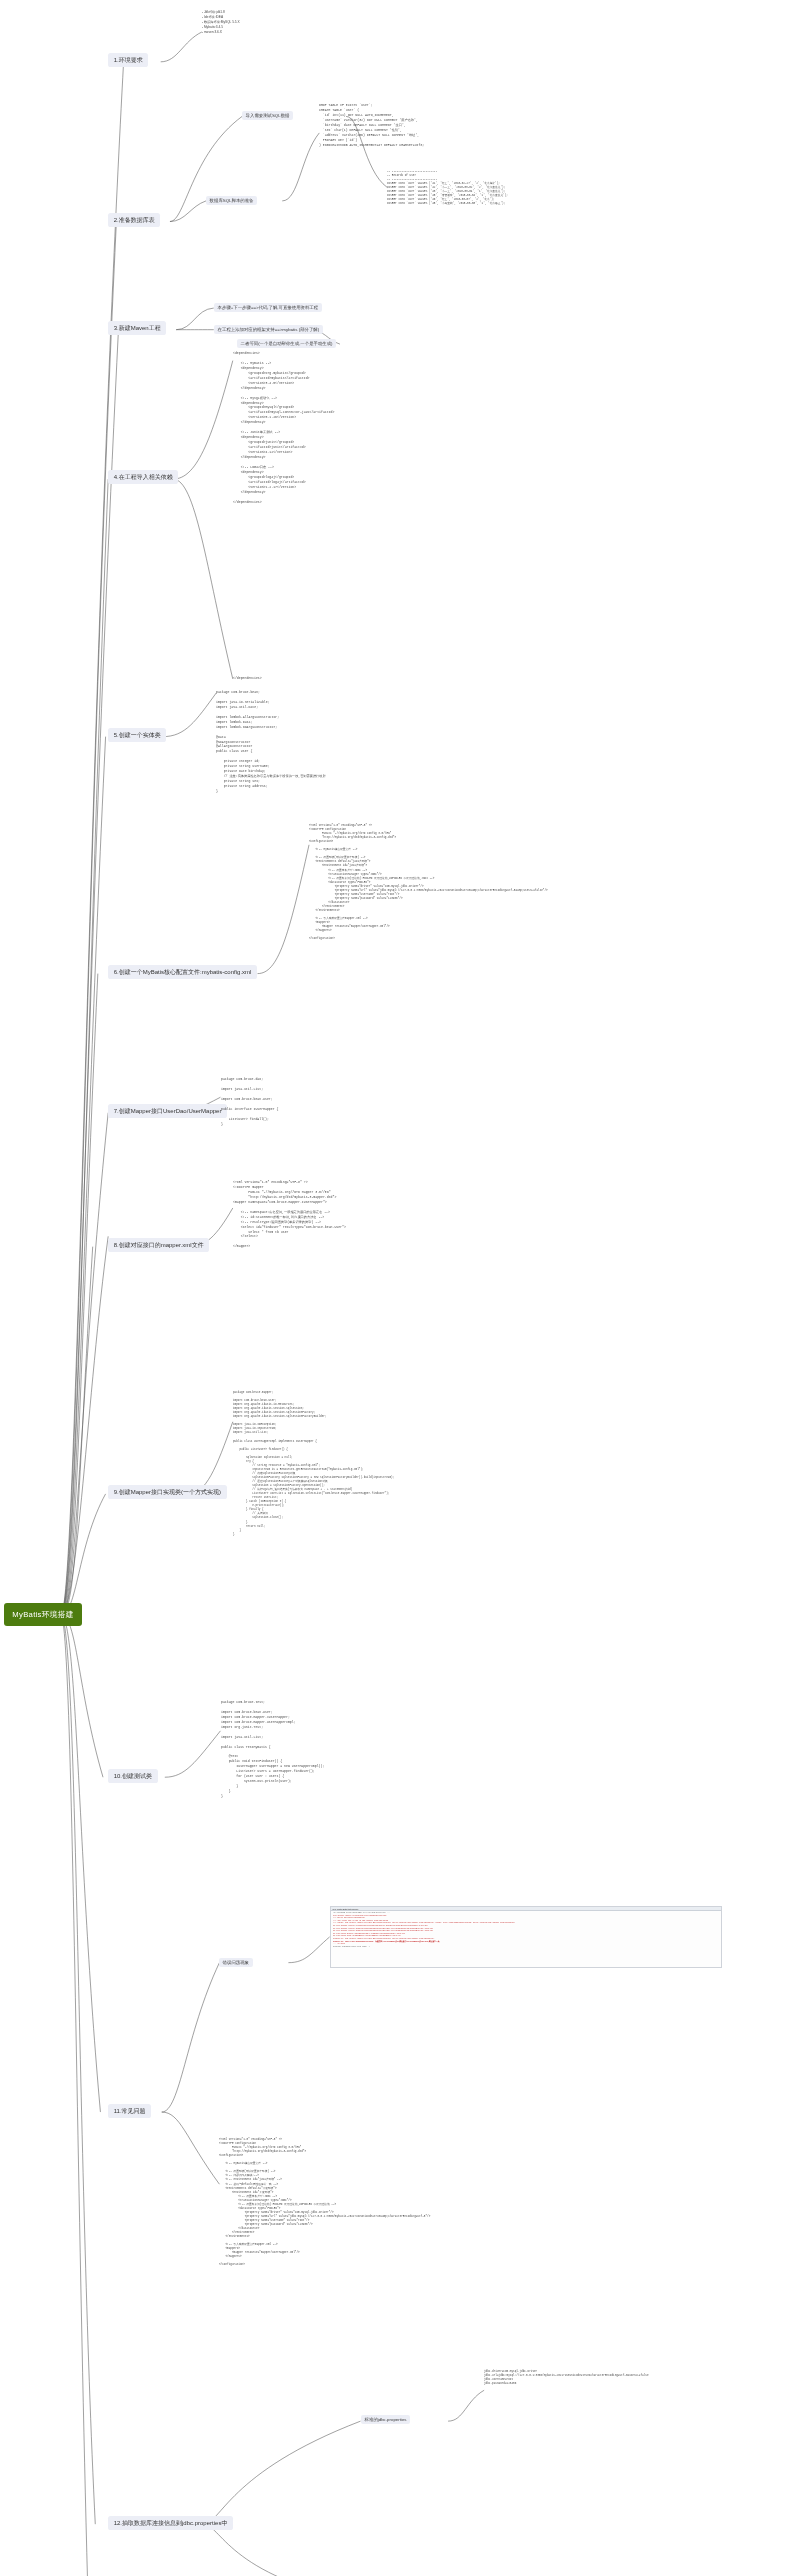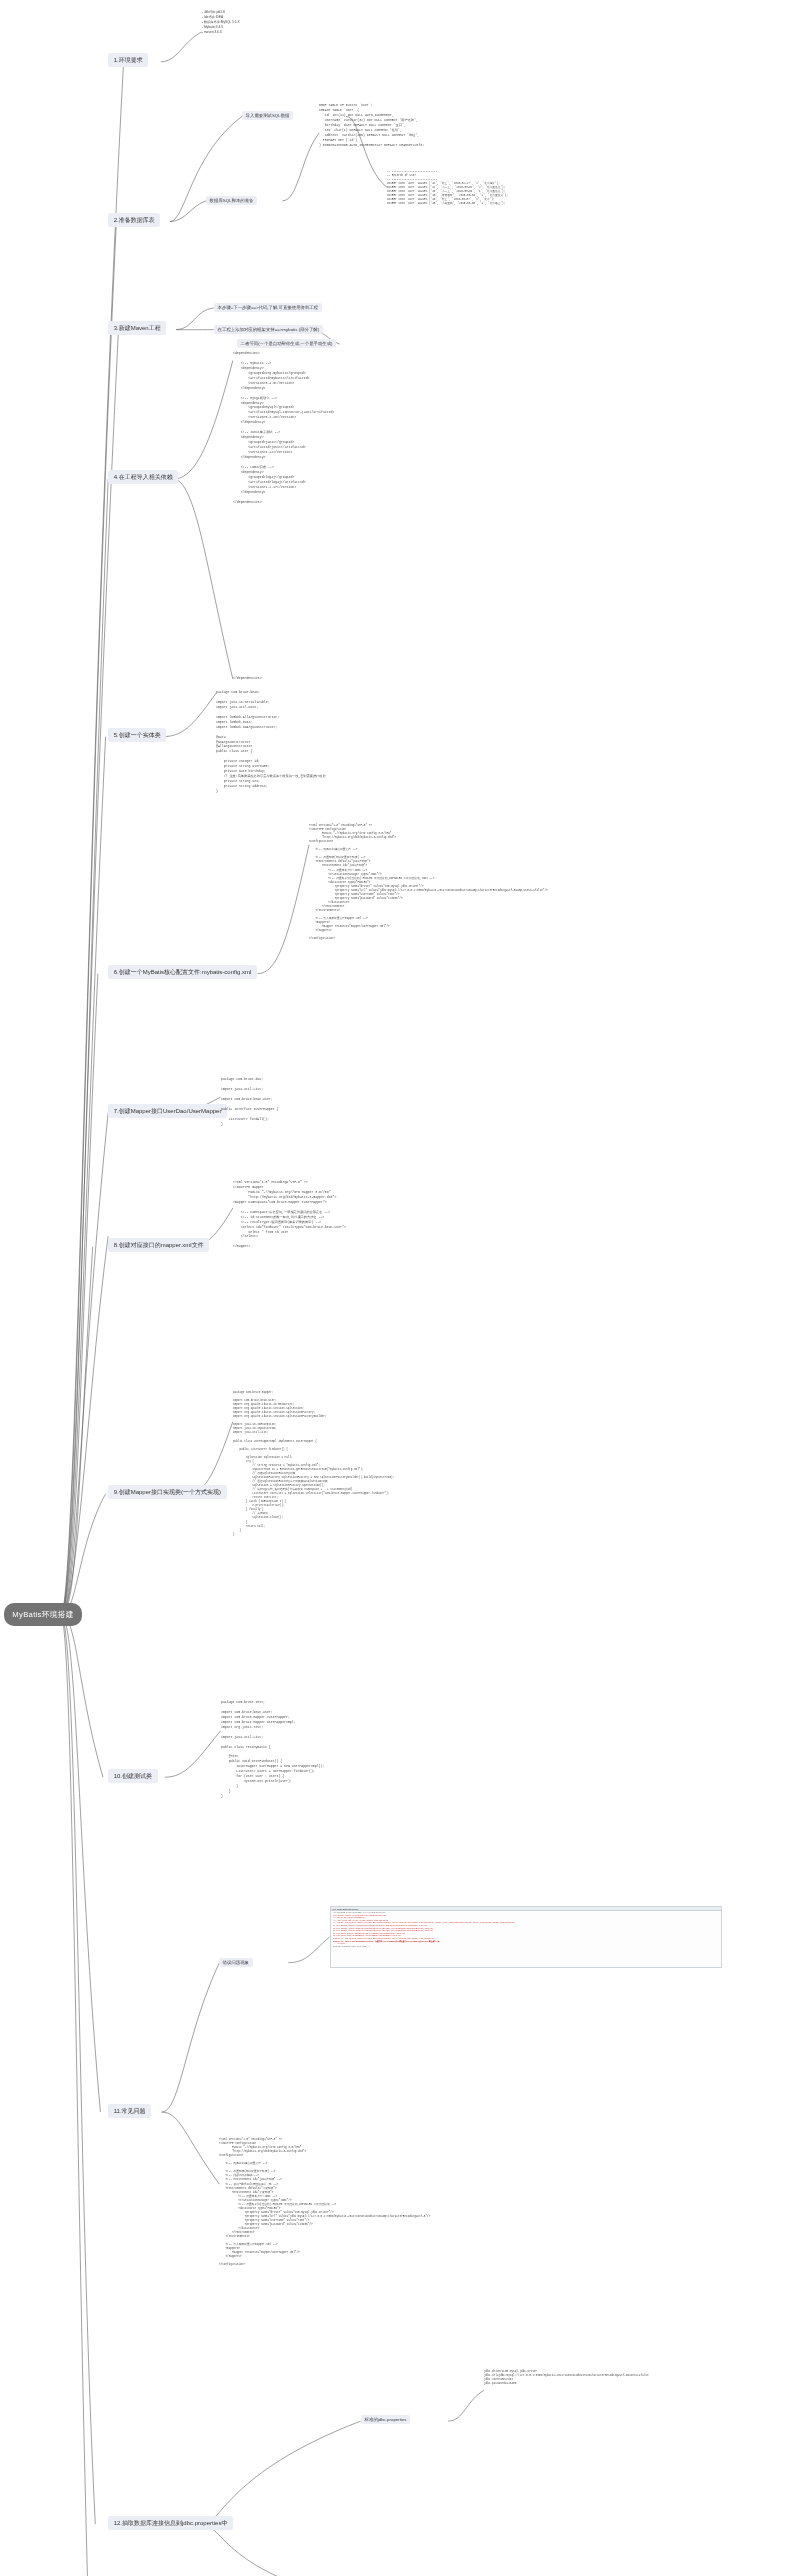--- a/index.html
+++ b/index.html
@@ -11,23 +11,23 @@
     position:relative;
     overflow:hidden;
   }
   #canvas{position:relative;width:788px;height:3216px;}
   svg.links{position:absolute;left:0;top:0;width:788px;height:3216px;pointer-events:none;}
   svg.links path{fill:none;stroke:#585858;stroke-width:1.1;}
 
   .node{position:absolute;box-sizing:border-box;}
 
   .root{
-    background:#737373;
+    background:#4d7c0f;
     color:#ffffff;
-    border-radius:10px;
+    border-radius:3px;
     font-size:7.7px;
     letter-spacing:0.3px;
     padding:6.7px 8.2px;
     white-space:nowrap;
     box-shadow:0 0 0 0 rgba(0,0,0,0);
   }
 
   .branch{
     background:#eceef6;
     color:#333;

